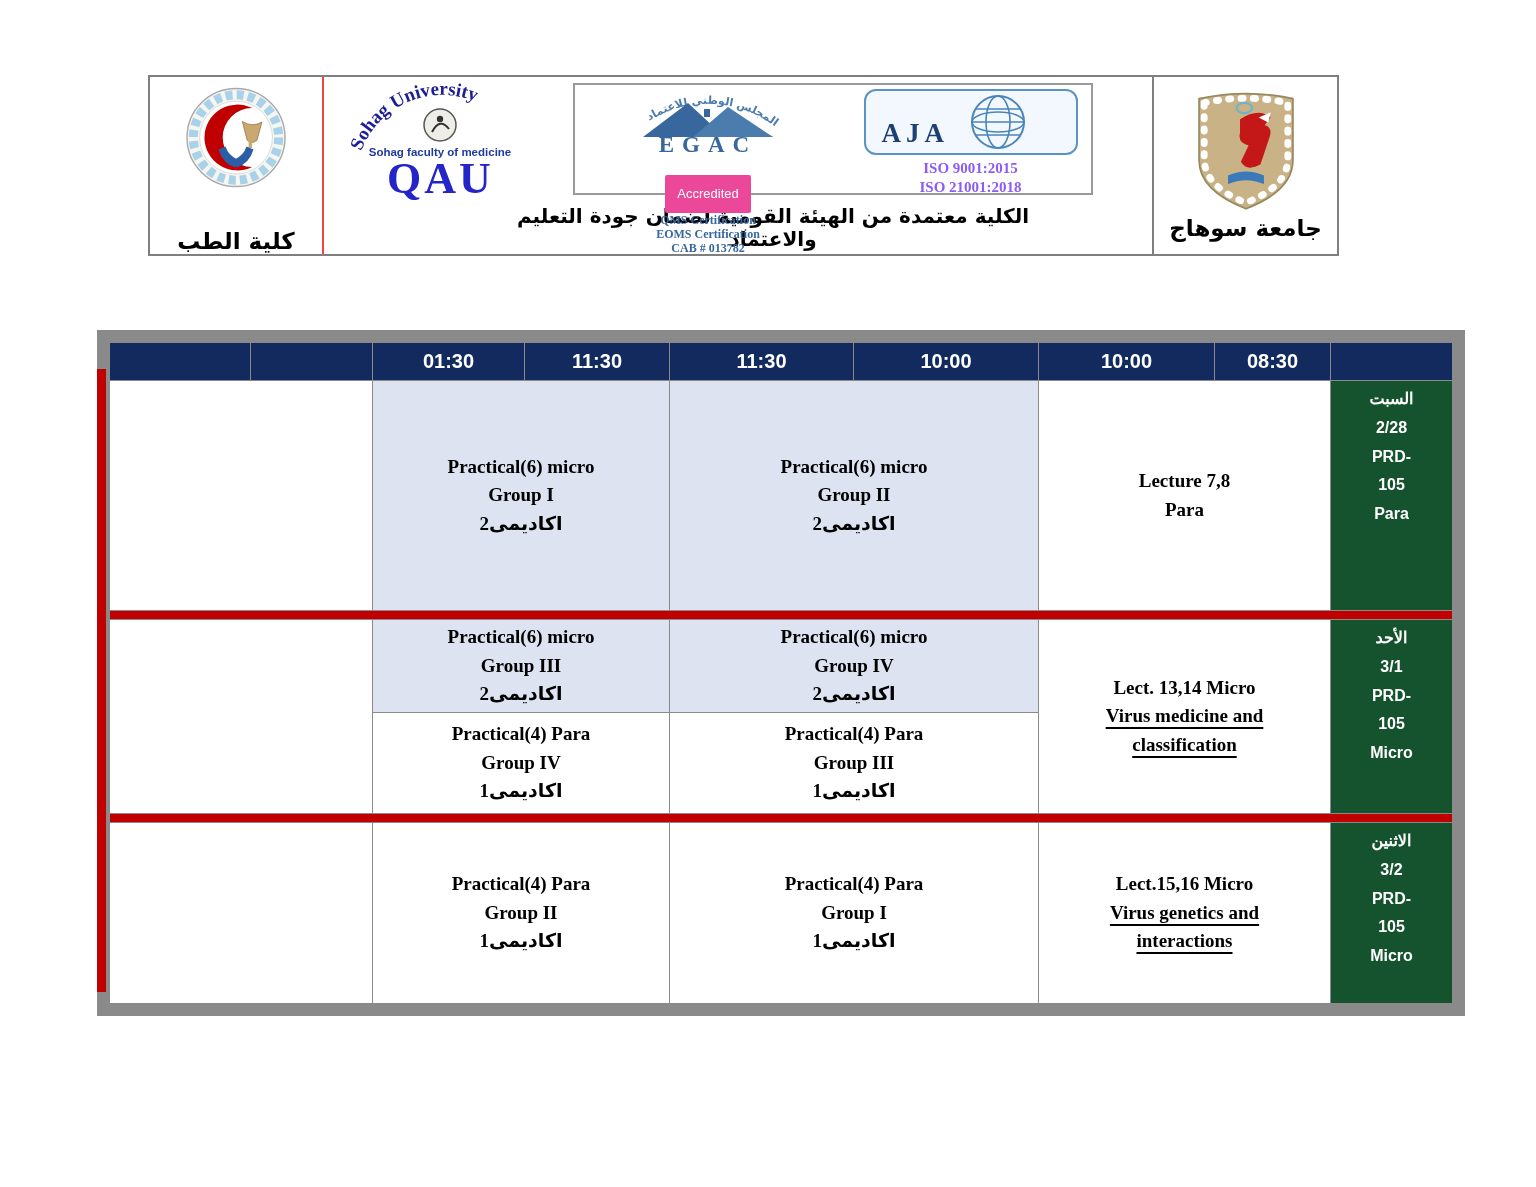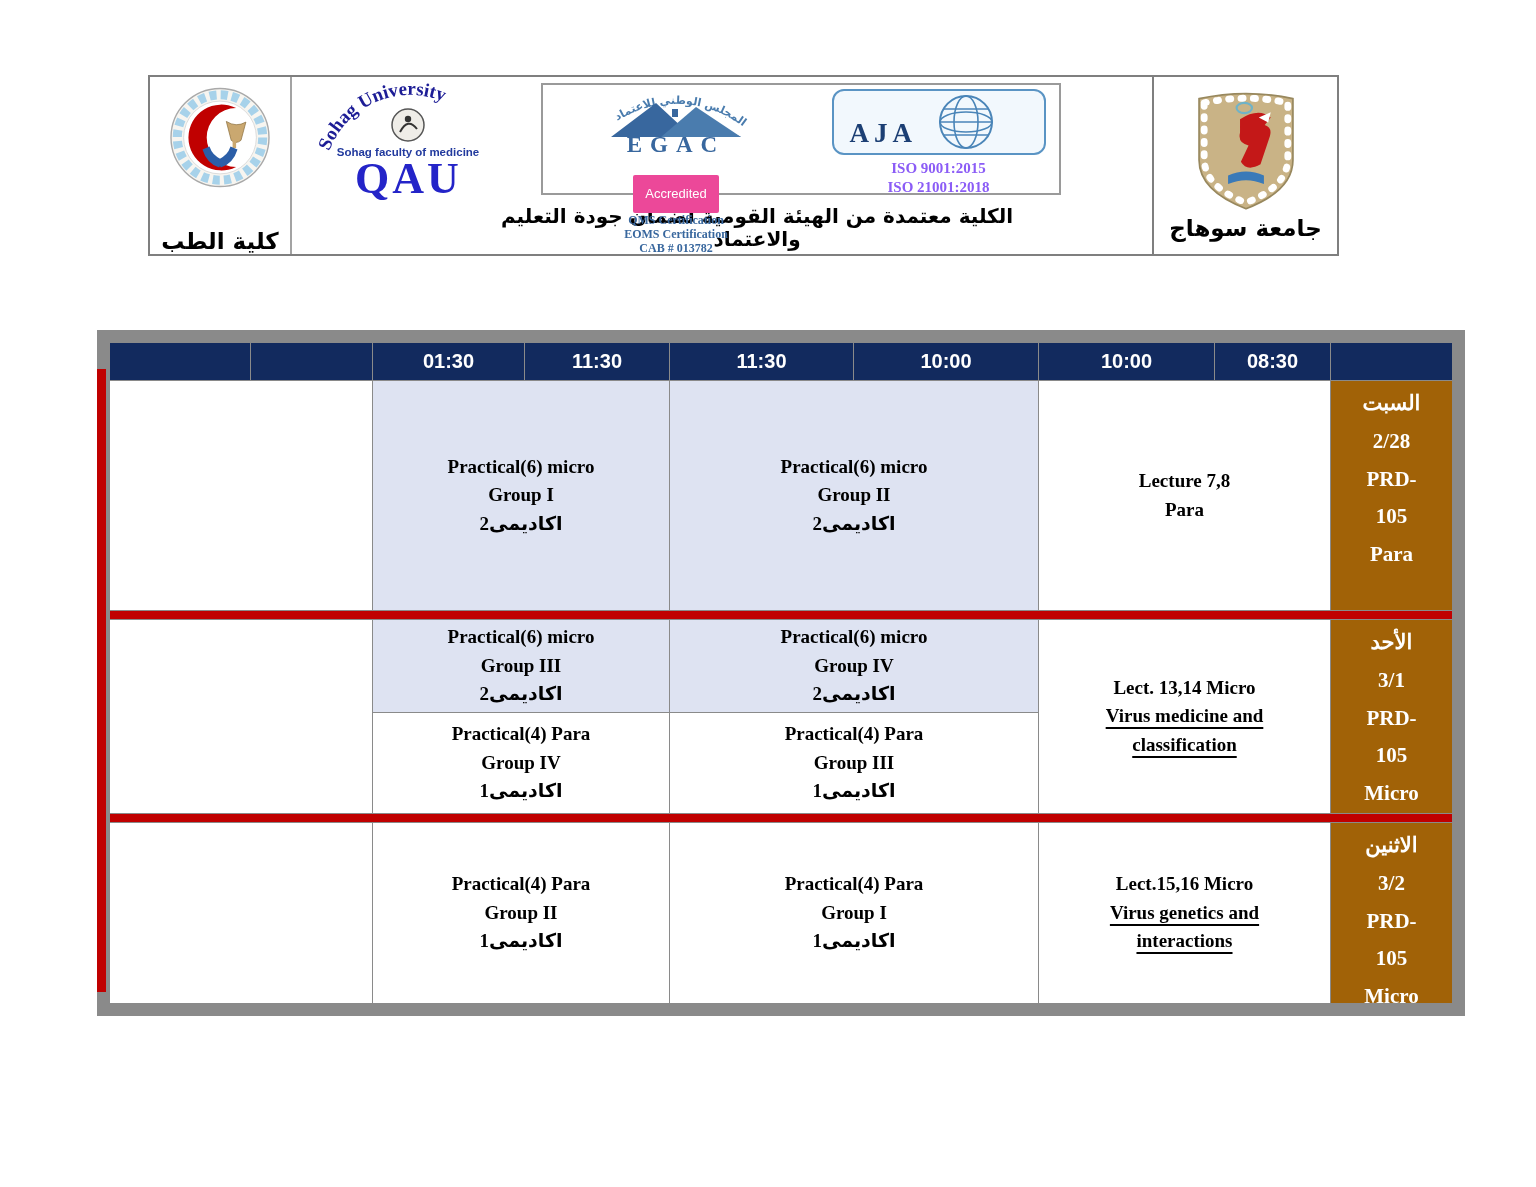--- a/index.html
+++ b/index.html
@@ -3,21 +3,21 @@
 <meta charset="utf-8">
 <style>
   html,body{margin:0;padding:0;background:#ffffff;}
   .canvas{position:relative;width:1536px;height:1187px;background:#ffffff;overflow:hidden;
           font-family:"Liberation Sans","DejaVu Sans",sans-serif;}
 
   
   .hdr{position:absolute;left:148px;top:75px;width:1187px;height:177px;
        border:2px solid #7f7f7f;display:flex;background:#fff;}
   .hdr-cell{box-sizing:border-box;}
-  .hdr-left{width:142px;border-right:2px solid #a3a3a3;display:flex;flex-direction:column;
+  .hdr-left{width:174px;border-right:2px solid #ef4444;display:flex;flex-direction:column;
             align-items:center;justify-content:flex-start;padding-top:8px;gap:36px;}
   .hdr-mid{flex:1;display:flex;flex-direction:column;align-items:center;border-right:2px solid #7f7f7f;}
   .hdr-right{width:183px;display:flex;flex-direction:column;align-items:center;padding-top:8px;}
   .ar{font-family:"DejaVu Sans",sans-serif;direction:rtl;}
   .ar-label{font-family:"DejaVu Sans",sans-serif;font-weight:bold;font-size:23px;color:#000;margin-top:2px;}
 
   .logos-row{display:flex;align-items:flex-start;width:100%;padding:6px 0 0 14px;box-sizing:border-box;}
 
   
   .qau{width:205px;height:120px;position:relative;text-align:center;}
@@ -52,22 +52,22 @@
   .tbl-wrap{position:absolute;left:97px;top:330px;}
   .tbl{display:grid;background:#8a8a8a;gap:1px;padding:13px;
        grid-template-columns:140px 121px 151px 144px 183px 184px 175px 115px 121px;
        grid-template-rows:37px 229px 8px 92px 100px 8px 180px;}
   .hcell{background:#122a5e;display:flex;align-items:center;justify-content:center;
          color:#fff;font-weight:bold;font-size:20px;}
   .cell{background:#ffffff;display:flex;flex-direction:column;align-items:center;justify-content:center;
         font-family:"Liberation Serif","DejaVu Sans",serif;font-weight:bold;font-size:19px;color:#000;
         text-align:center;line-height:1.5;white-space:pre-line;}
   .lav{background:#dee3f2;}
-  .day{background:#a16207;color:#fff;font-family:Liberation Serif, serif;font-weight:bold;
-       font-size:21px;display:flex;flex-direction:column;align-items:center;justify-content:flex-start;
+  .day{background:#14532d;color:#fff;font-family:Liberation Sans, sans-serif;font-weight:bold;
+       font-size:16px;display:flex;flex-direction:column;align-items:center;justify-content:flex-start;
        text-align:center;line-height:1.8;white-space:pre-line;padding-top:4px;box-sizing:border-box;}
   .redrow{background:#c00000;}
   .red-left{position:absolute;left:0;top:39px;width:9px;height:623px;background:#c00000;z-index:5;}
   .underl{text-decoration:underline;text-decoration-thickness:2px;text-underline-offset:5px;
           white-space:pre-line;}
   .underl:empty{display:none;}
   .plainl{white-space:pre-line;}
 </style>
 </head>
 <body>

